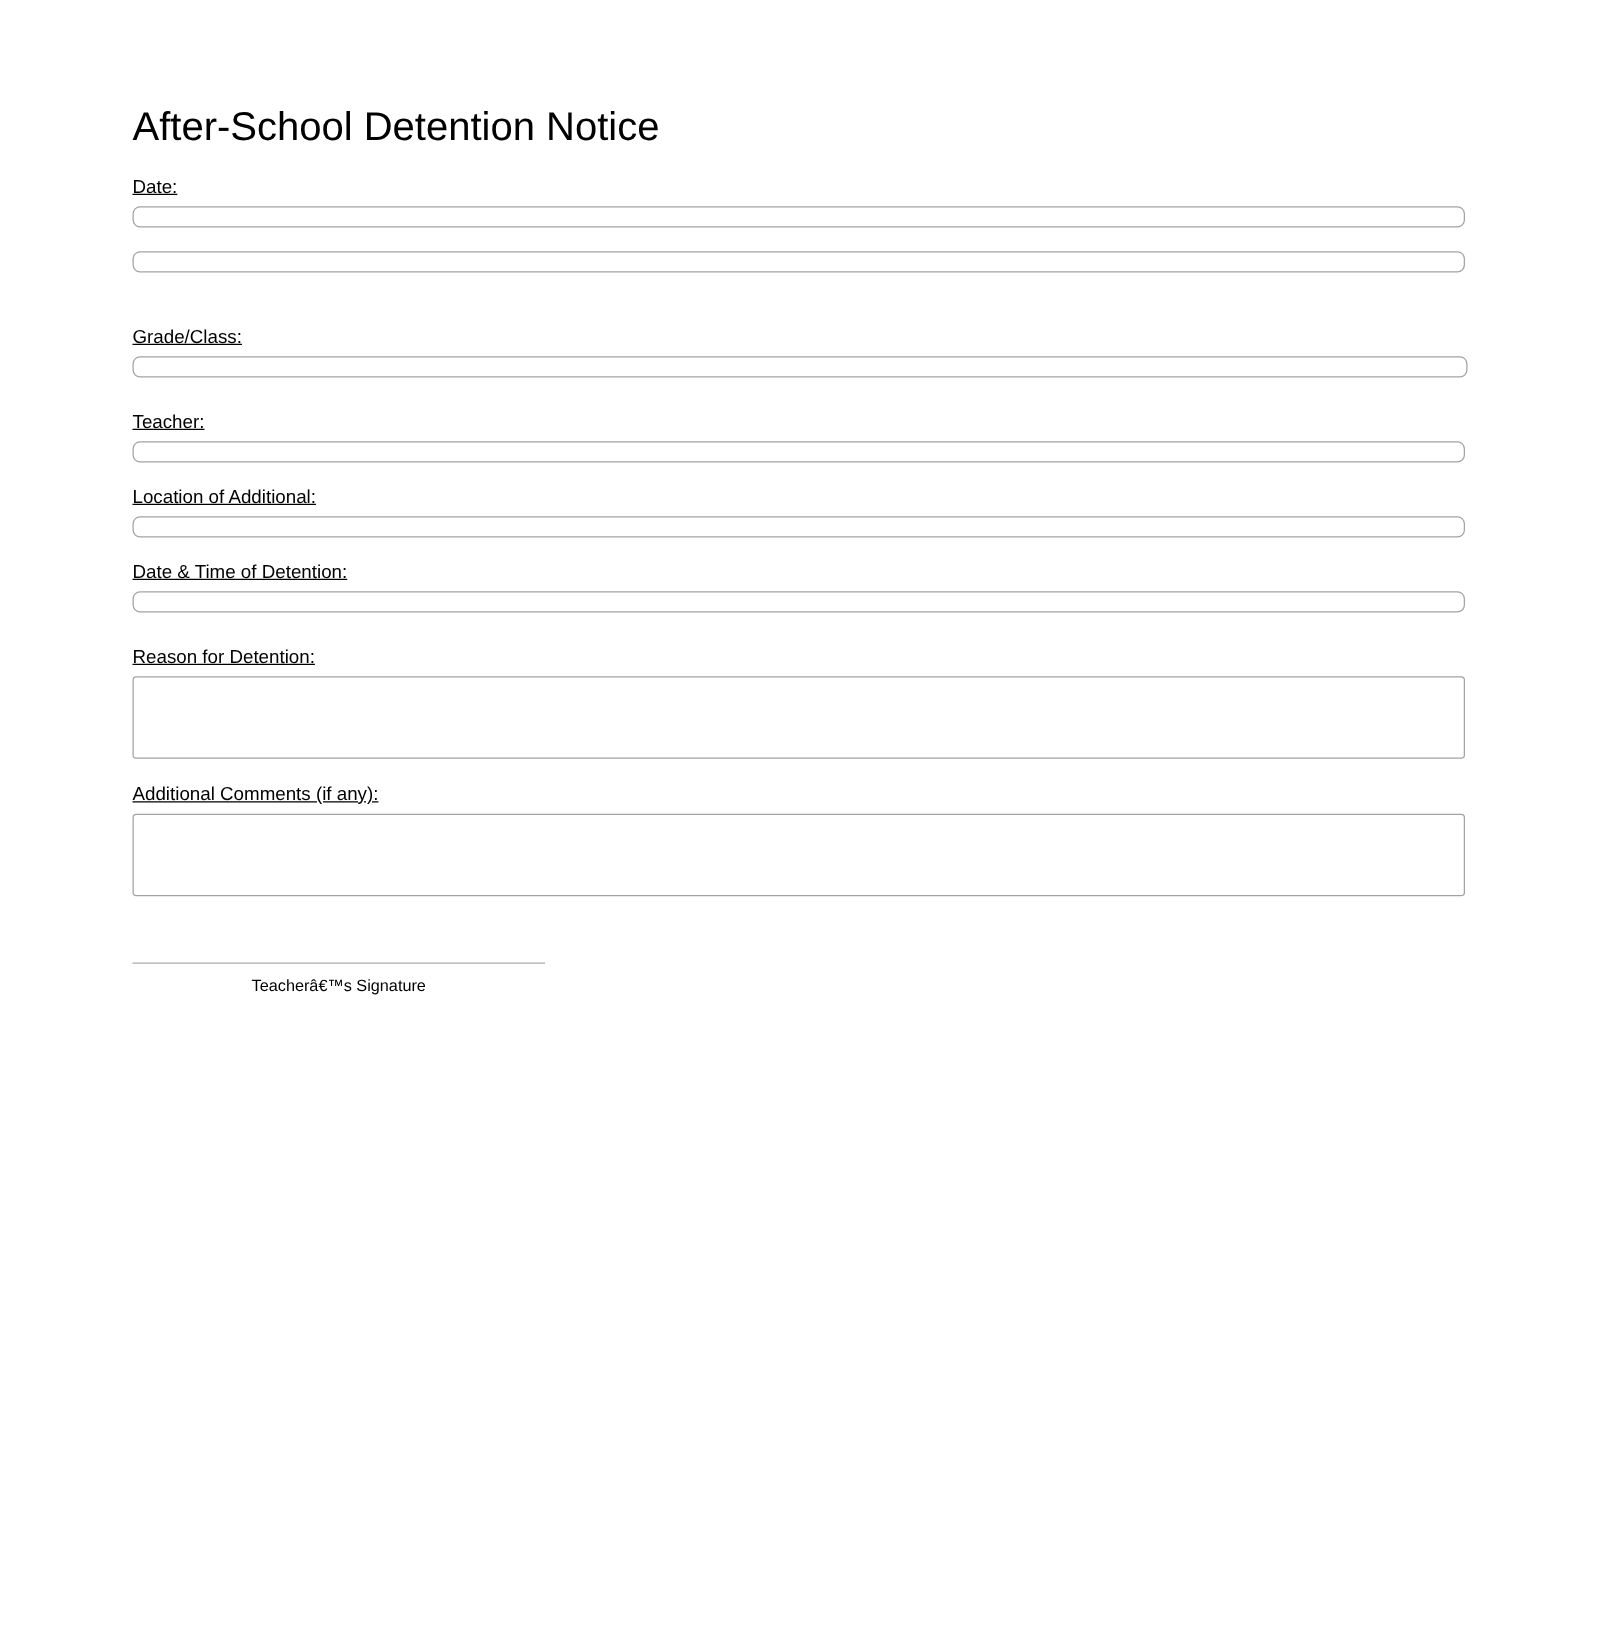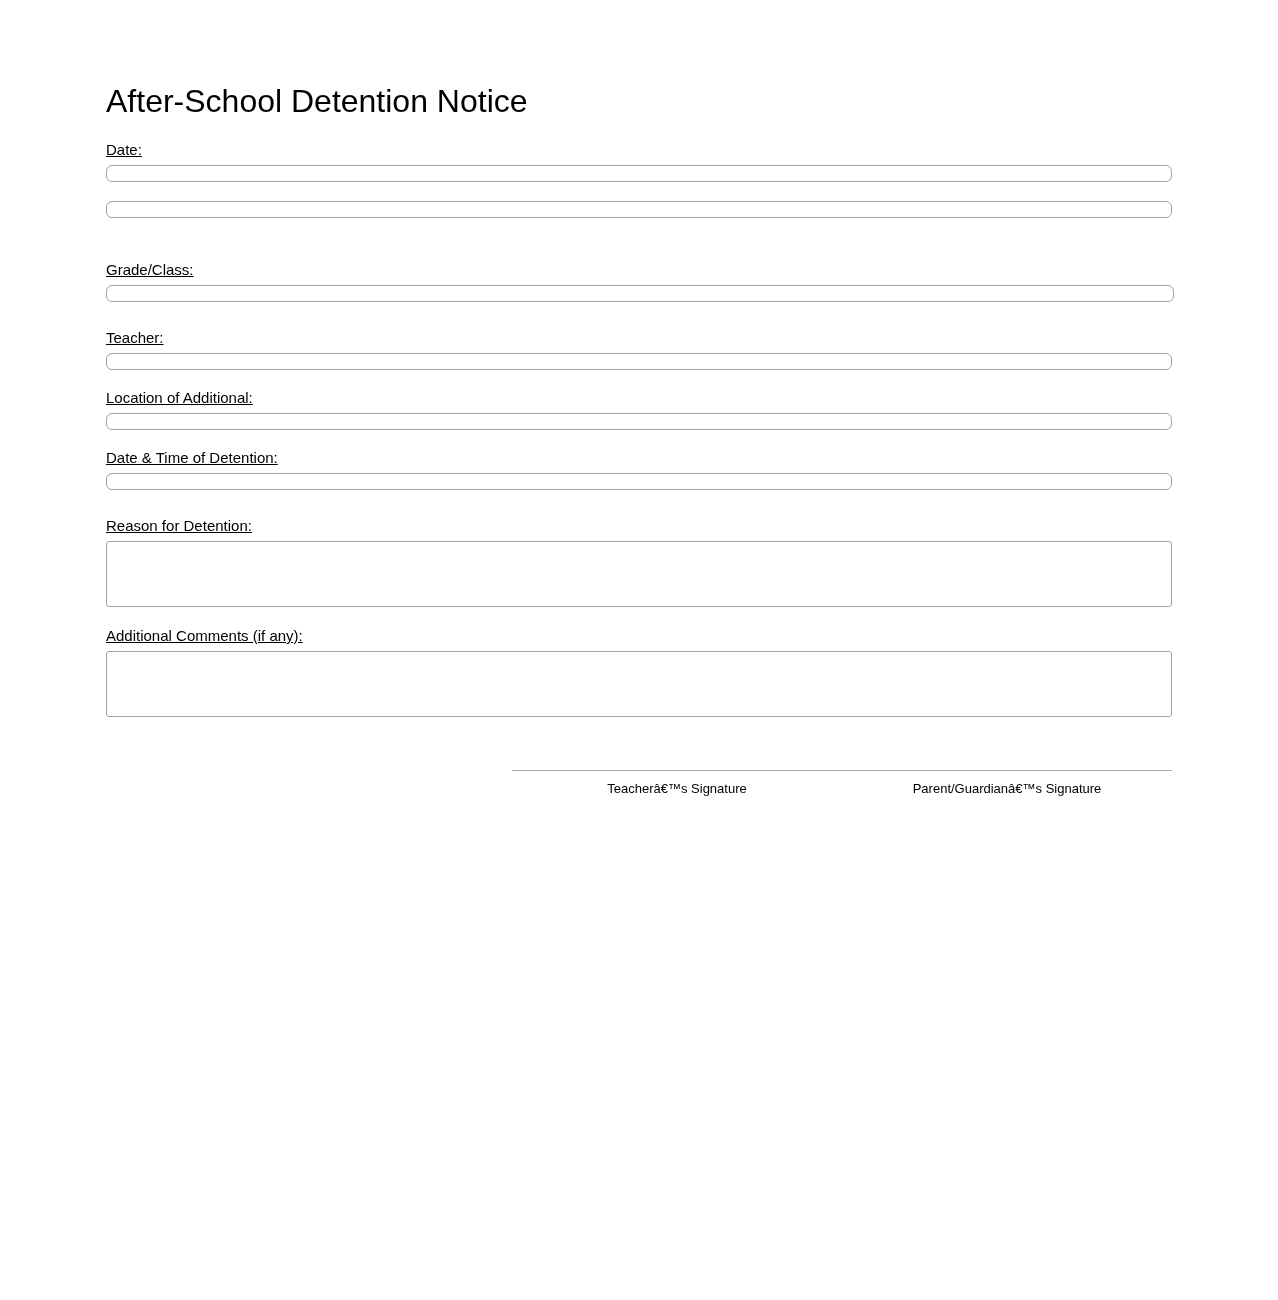--- a/index.html
+++ b/index.html
@@ -96,21 +96,21 @@
     resize: none;
     outline: none;
   }
 
   .signature-row {
     position: absolute;
     left: 0;
     top: 770px;
     width: 1066px;
     display: flex;
-    justify-content: flex-end;
+    justify-content: flex-start;
   }
 
   .signature-block {
     width: 330px;
   }
 
   .signature-line {
     width: 100%;
     height: 0;
     border: none;
@@ -177,21 +177,17 @@
     </div>
 
     <div class="signature-row">
 
       <div class="signature-block">
         <hr class="signature-line">
         <span class="signature-caption">Teacherâ€™s Signature</span>
       </div>
 
 
-      <div class="signature-block">
-        <hr class="signature-line">
-        <span class="signature-caption">Parent/Guardianâ€™s Signature</span>
-      </div>
 
     </div>
 
   </div>
 </div>
 
 </body></html>

